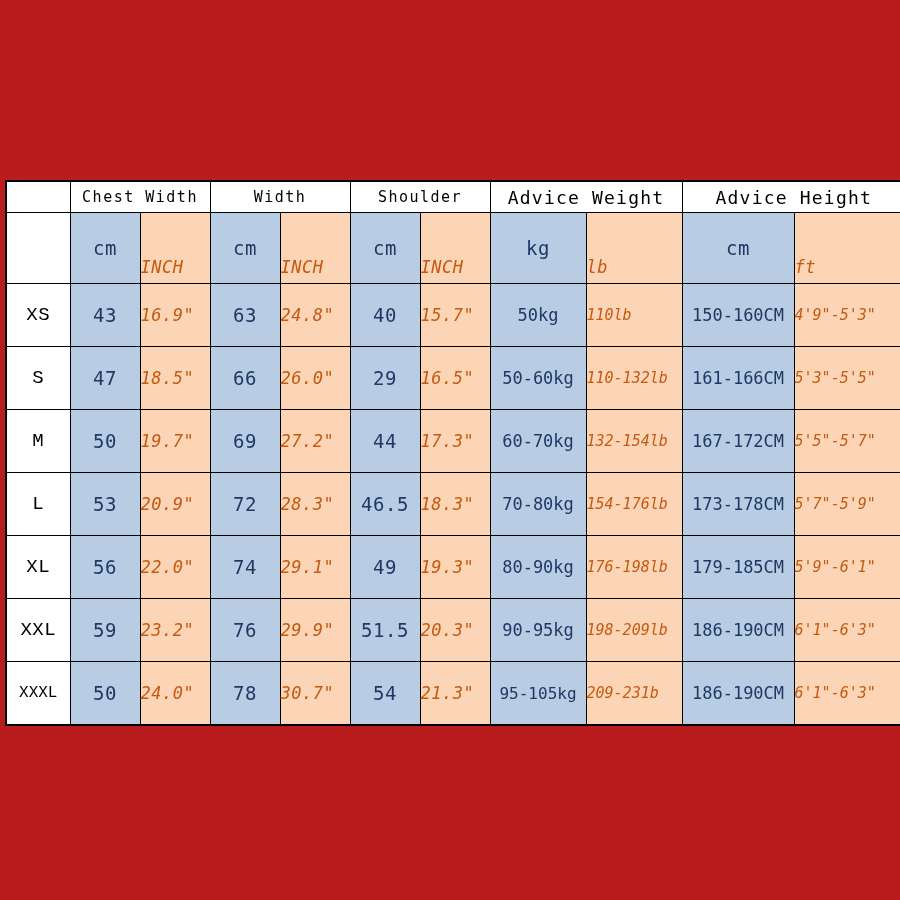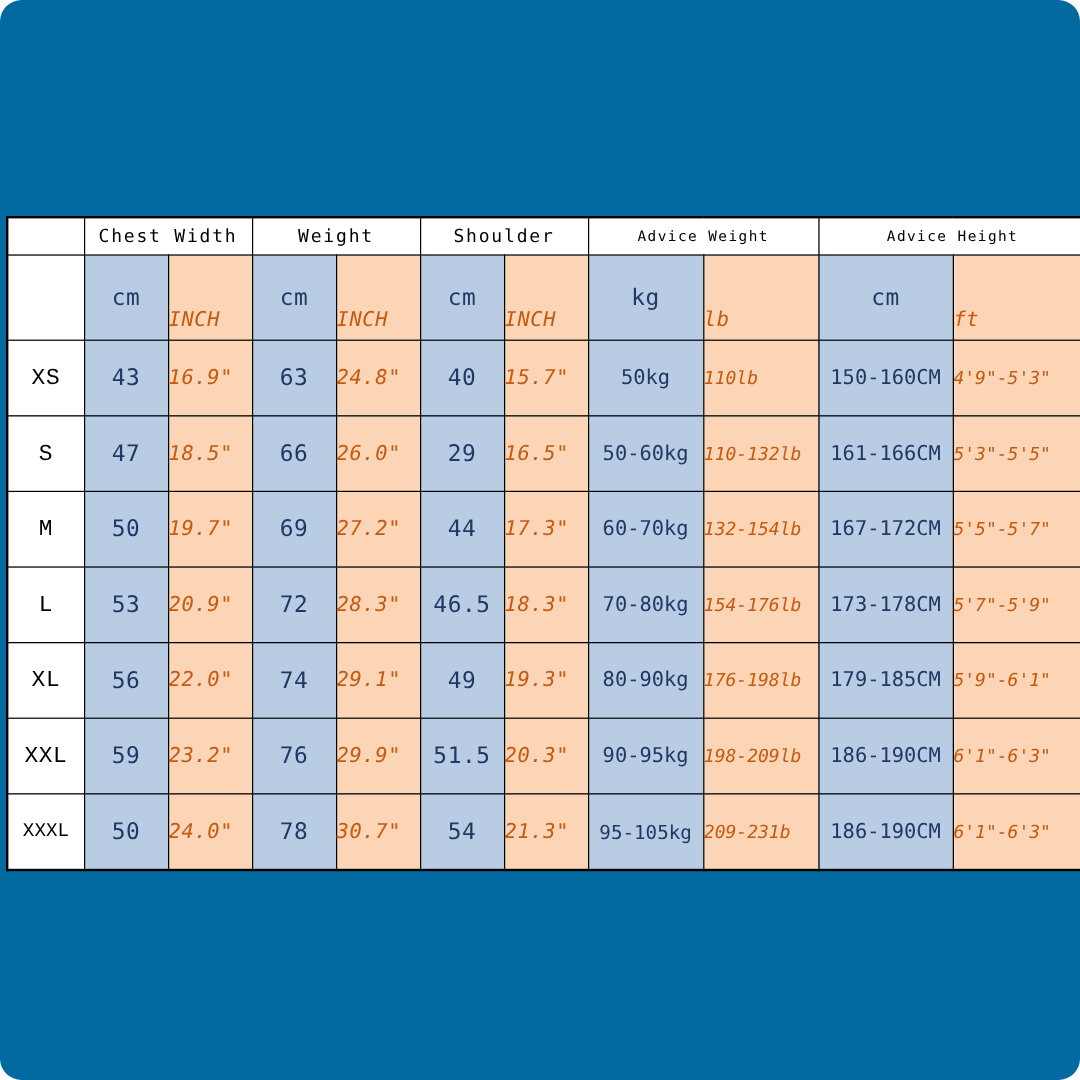--- a/index.html
+++ b/index.html
@@ -10,22 +10,21 @@
     height: 900px;
     overflow: hidden;
   }
   body {
     font-family: "DejaVu Sans Mono", monospace;
   }
   #sheet {
     position: relative;
     width: 900px;
     height: 900px;
-    background: #0369a1;
-    border-radius: 18px;
+    background: #b91c1c;
   }
   #table-wrap {
     position: absolute;
     left: 5px;
     top: 180px;
     width: 890px;
   }
   table.size-chart {
     border-collapse: collapse;
     table-layout: fixed;
@@ -49,21 +48,21 @@
   
   .grp {
     height: 30px;
     text-align: center;
     background: #ffffff;
     font-size: 15px;
     letter-spacing: 1.5px;
     color: #000;
   }
   .grp-wide {
-    font-size: 12px;
+    font-size: 18px;
     letter-spacing: 1.2px;
   }
   
   .unit {
     height: 64px;
     text-align: center;
     font-size: 16px;
     letter-spacing: 1.5px;
   }
   .unit.blue {
@@ -130,21 +129,21 @@
           <col class="c-inch">
         <col class="c-weight">
           <col class="c-weight">
         <col class="c-height">
           <col class="c-height">
       </colgroup>
       <thead>
         <tr>
           <td class="grp"></td>
           <td class="grp" colspan="2">Chest Width</td>
-          <td class="grp" colspan="2">Weight</td>
+          <td class="grp" colspan="2">Width</td>
           <td class="grp" colspan="2">Shoulder</td>
           <td class="grp grp-wide" colspan="2">Advice Weight</td>
           <td class="grp grp-wide" colspan="2">Advice Height</td>
         </tr>
         <tr>
           <td class="unit blank"></td>
           <td class="unit blue">cm</td>
           <td class="unit peach">INCH</td>
           <td class="unit blue">cm</td>
           <td class="unit peach">INCH</td>

